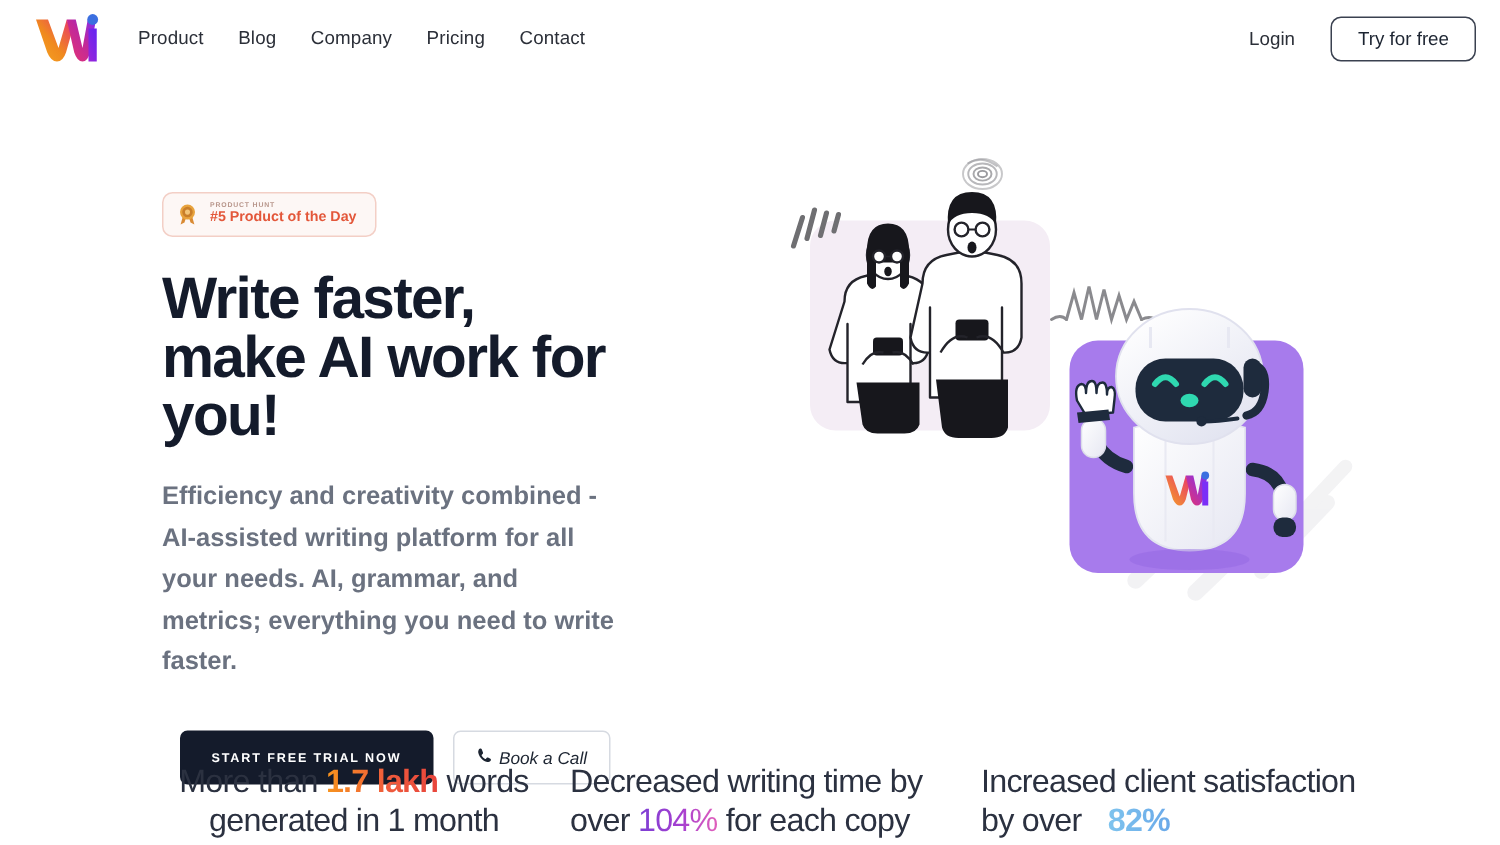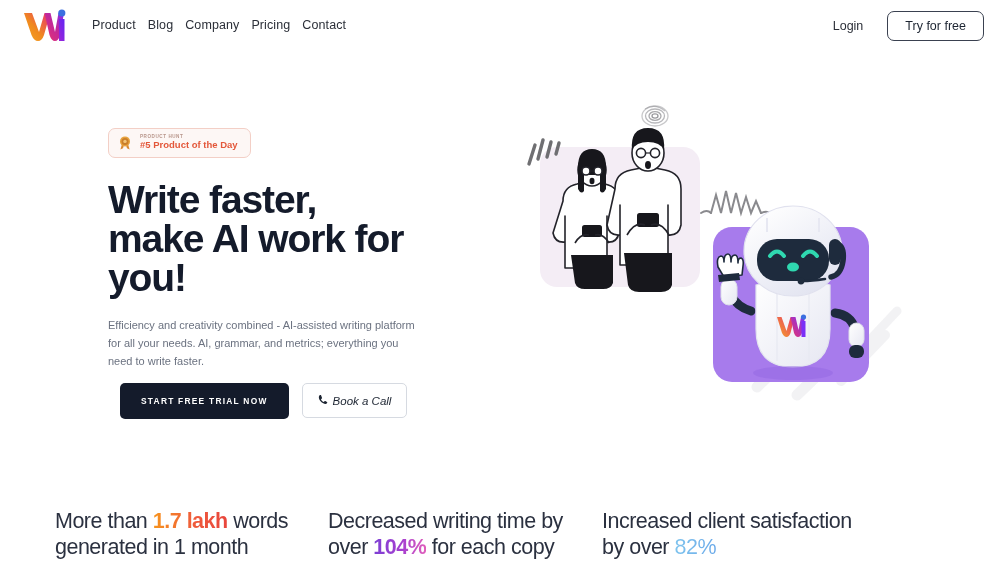--- a/index.html
+++ b/index.html
@@ -12,21 +12,21 @@
   }
   .page { position:relative; width:1000px; height:563px; background:#fff; }
 
   
   .navbar {
     position:absolute; top:0; left:0; width:1000px; height:52px;
     display:flex; align-items:center; background:#fff;
   }
   .logo-wrap { position:absolute; left:22px; top:7px; width:48px; height:36px;
                display:flex; align-items:center; }
-  .nav-links { position:absolute; left:92px; top:18px; display:flex; gap:12px; }
+  .nav-links { position:absolute; left:92px; top:18px; display:flex; gap:23px; }
   .nav-link {
     font-size:12.5px; color:#2b2f38; letter-spacing:0.1px;
     cursor:pointer; white-space:nowrap;
   }
   .nav-right { position:absolute; right:16px; top:11px; display:flex; align-items:center; gap:24px; }
   .login-link { font-size:12.5px; color:#2b2f38; cursor:pointer; }
   .try-btn {
     font-size:12.5px; color:#1c2431; background:#fff;
     border:1px solid #3a4150; border-radius:7px;
     padding:7px 17px; cursor:pointer; white-space:nowrap;text-align:right;
@@ -49,22 +49,22 @@
     font-size:4.6px; letter-spacing:0.55px; color:#b8968b;
     font-weight:bold; text-transform:uppercase; margin-bottom:1px;
   }
   .ph-main { font-size:9.5px; font-weight:bold; color:#e3573a;text-align:center; }
 
   .hero-title {
     font-size:39px; line-height:1.0; font-weight:bold;
     color:#141b2b; letter-spacing:-1.1px; margin-bottom:20px;
   }
   .hero-sub {
-    font-size:11px; line-height:1.62; color:#6b7280;
-    width:308px; margin-bottom:12px;
+    font-size:17px; line-height:1.62; color:#6b7280;
+    width:308px; margin-bottom:32px;font-weight:bold;
   }
   .cta-row { display:flex; align-items:center; gap:13px;padding-left:12px; }
   .btn-primary {
     background:#141b2b; color:#fff; border:none; border-radius:5px;
     font-size:8.4px; font-weight:bold; letter-spacing:1.25px;
     padding:13px 21px; cursor:pointer; white-space:nowrap;
   }
   .btn-secondary {
     background:#fff; color:#1c2431;
     border:1px solid #d6dae1; border-radius:5px;
@@ -77,40 +77,40 @@
   .hero-art { position:absolute; left:505px; top:95px; width:420px; height:330px; }
   .hero-art svg { display:block; width:100%; height:100%; }
 
   
   .stats { position:absolute; left:0; top:508px; width:1000px;
            display:flex; }
   .stat {
     font-size:21.5px; line-height:1.22; font-weight:400;
     color:#2b3140; letter-spacing:-0.5px;
   }
-  .stat-1 { margin-left:55px; width:258px; }
+  .stat-1 { margin-left:107px; width:258px;text-align:center; }
   .stat-2 { margin-left:15px; width:262px; }
   .stat-3 { margin-left:12px; width:270px; }
   .hl-orange {
     font-weight:bold;
     background:linear-gradient(90deg,#f7941d 0%,#ef5b3c 55%,#e8453c 100%);
     -webkit-background-clip:text; background-clip:text;
     -webkit-text-fill-color:transparent; color:#ef5b3c;
   }
   .hl-purple {
-    font-weight:bold;
+    font-weight:normal;
     background:linear-gradient(90deg,#7b3fd4 0%,#a63fd0 55%,#e05fbb 100%);
     -webkit-background-clip:text; background-clip:text;
     -webkit-text-fill-color:transparent; color:#9b45d2;
   }
   .hl-blue {
-    font-weight:normal;
+    font-weight:bold;
     background:linear-gradient(90deg,#7fc4ee 0%,#6aa9e9 100%);
     -webkit-background-clip:text; background-clip:text;
-    -webkit-text-fill-color:transparent; color:#74b5ec;
+    -webkit-text-fill-color:transparent; color:#74b5ec;margin-left:12px;
   }
 </style>
 </head>
 <body>
 
 <div class="page">
 
   <div class="navbar">
 
     <div class="logo-wrap">

